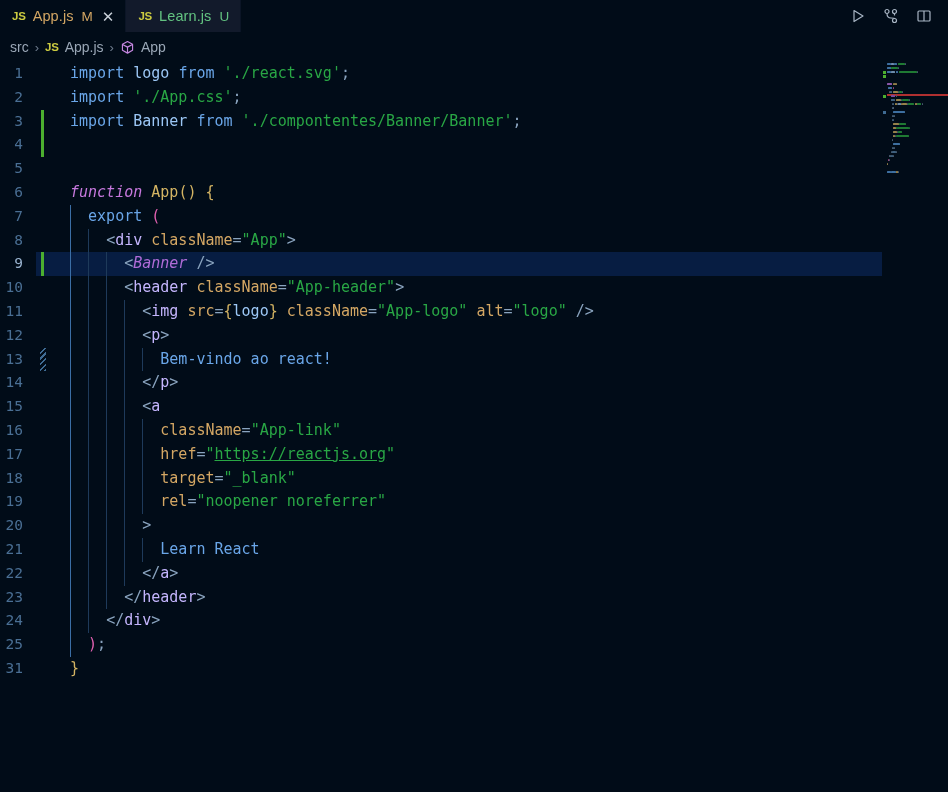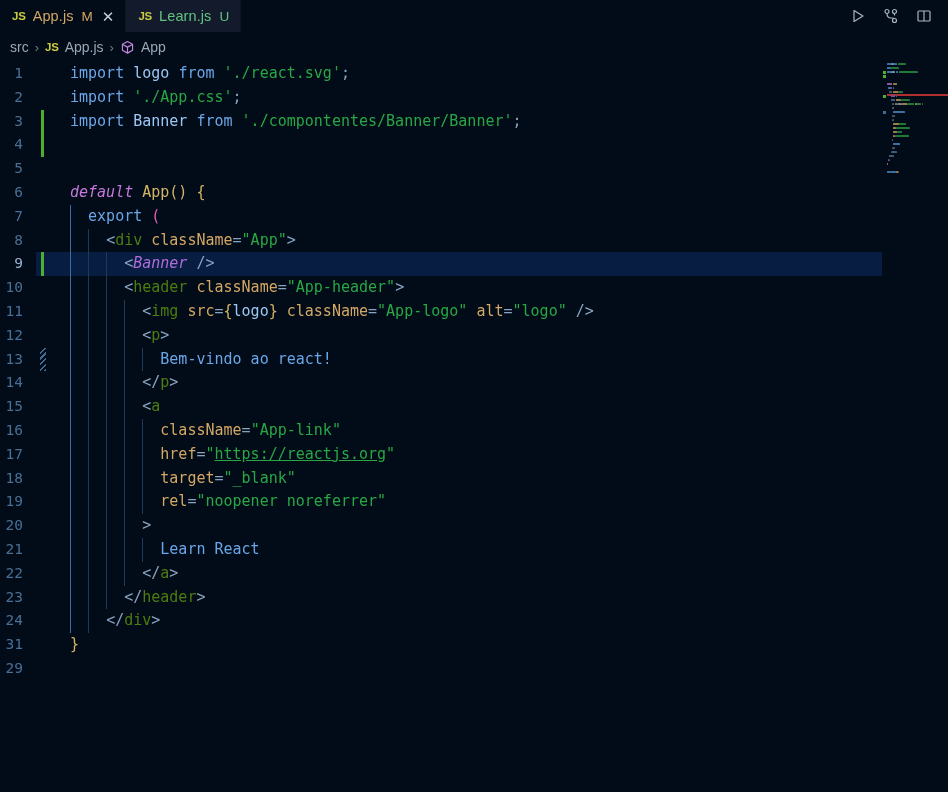--- a/index.html
+++ b/index.html
@@ -162,21 +162,21 @@
     background: #1e3a5a;
   }
   .guide.active { background: #3b6ea5; }
 
   
   .kw      { color: #c678dd; font-style: italic; }
   .kw2     { color: #6aa6e8; }
   .var     { color: #9cc7f5; }
   .str     { color: #29a745; }
   .fn      { color: #d4b463; }
-  .tag     { color: #4d7c0f; }
+  .tag     { color: #c4b5fd; }
   .attr    { color: #d4a764; }
   .punc    { color: #8aa4bf; }
   .paren-y { color: #d4b463; }
   .paren-p { color: #e060b0; }
   .comp    { color: #b06cd8; font-style: italic; }
   .txt     { color: #6aa6e8; }
   .link    { color: #29a745; text-decoration: underline; }
 
   
   .minimap {
@@ -258,41 +258,41 @@
   </span>
 </div>
 
 <div class="editor">
   <div class="code-area" id="code-host">
       <div class="row"><div class="ln">1</div><div class="code"><span class="kw2">import</span><span class="punc"> </span><span class="var">logo</span><span class="punc"> </span><span class="kw2">from</span><span class="punc"> </span><span class="str">'./react.svg'</span><span class="punc">;</span></div></div>
       <div class="row"><div class="ln">2</div><div class="code"><span class="kw2">import</span><span class="punc"> </span><span class="str">'./App.css'</span><span class="punc">;</span></div></div>
       <div class="row"><div class="ln">3</div><div class="gutter added"></div><div class="code"><span class="kw2">import</span><span class="punc"> </span><span class="var">Banner</span><span class="punc"> </span><span class="kw2">from</span><span class="punc"> </span><span class="str">'./compontentes/Banner/Banner'</span><span class="punc">;</span></div></div>
       <div class="row"><div class="ln">4</div><div class="gutter added"></div><div class="code"></div></div>
       <div class="row"><div class="ln">5</div><div class="code"></div></div>
-      <div class="row"><div class="ln">6</div><div class="code"><span class="kw">default</span><span class="punc"> </span><span class="fn">App</span><span class="paren-y">()</span><span class="punc"> </span><span class="paren-y">{</span></div></div>
+      <div class="row"><div class="ln">6</div><div class="code"><span class="kw">function</span><span class="punc"> </span><span class="fn">App</span><span class="paren-y">()</span><span class="punc"> </span><span class="paren-y">{</span></div></div>
       <div class="row"><div class="guides"><div class="guide active" style="left: 70px; top: 0px; height: 100%;"></div></div><div class="ln">7</div><div class="code"><span class="punc">  </span><span class="kw2">export</span><span class="punc"> </span><span class="paren-p">(</span></div></div>
       <div class="row"><div class="guides"><div class="guide active" style="left: 70px; top: 0px; height: 100%;"></div><div class="guide" style="left: 88.06px; top: 0px; height: 100%;"></div></div><div class="ln">8</div><div class="code"><span class="punc">    </span><span class="punc">&lt;</span><span class="tag">div</span><span class="punc"> </span><span class="attr">className</span><span class="punc">=</span><span class="str">"App"</span><span class="punc">&gt;</span></div></div>
       <div class="row selected"><div class="sel-band"></div><div class="guides"><div class="guide active" style="left: 70px; top: 0px; height: 100%;"></div><div class="guide" style="left: 88.06px; top: 0px; height: 100%;"></div><div class="guide" style="left: 106.12px; top: 0px; height: 100%;"></div></div><div class="ln">9</div><div class="gutter added"></div><div class="code"><span class="punc">      </span><span class="punc">&lt;</span><span class="comp">Banner</span><span class="punc"> </span><span class="punc">/&gt;</span></div></div>
       <div class="row"><div class="guides"><div class="guide active" style="left: 70px; top: 0px; height: 100%;"></div><div class="guide" style="left: 88.06px; top: 0px; height: 100%;"></div><div class="guide" style="left: 106.12px; top: 0px; height: 100%;"></div></div><div class="ln">10</div><div class="code"><span class="punc">      </span><span class="punc">&lt;</span><span class="tag">header</span><span class="punc"> </span><span class="attr">className</span><span class="punc">=</span><span class="str">"App-header"</span><span class="punc">&gt;</span></div></div>
       <div class="row"><div class="guides"><div class="guide active" style="left: 70px; top: 0px; height: 100%;"></div><div class="guide" style="left: 88.06px; top: 0px; height: 100%;"></div><div class="guide" style="left: 106.12px; top: 0px; height: 100%;"></div><div class="guide" style="left: 124.18px; top: 0px; height: 100%;"></div></div><div class="ln">11</div><div class="code"><span class="punc">        </span><span class="punc">&lt;</span><span class="tag">img</span><span class="punc"> </span><span class="attr">src</span><span class="punc">=</span><span class="paren-y">{</span><span class="var">logo</span><span class="paren-y">}</span><span class="punc"> </span><span class="attr">className</span><span class="punc">=</span><span class="str">"App-logo"</span><span class="punc"> </span><span class="attr">alt</span><span class="punc">=</span><span class="str">"logo"</span><span class="punc"> </span><span class="punc">/&gt;</span></div></div>
       <div class="row"><div class="guides"><div class="guide active" style="left: 70px; top: 0px; height: 100%;"></div><div class="guide" style="left: 88.06px; top: 0px; height: 100%;"></div><div class="guide" style="left: 106.12px; top: 0px; height: 100%;"></div><div class="guide" style="left: 124.18px; top: 0px; height: 100%;"></div></div><div class="ln">12</div><div class="code"><span class="punc">        </span><span class="punc">&lt;</span><span class="tag">p</span><span class="punc">&gt;</span></div></div>
       <div class="row"><div class="guides"><div class="guide active" style="left: 70px; top: 0px; height: 100%;"></div><div class="guide" style="left: 88.06px; top: 0px; height: 100%;"></div><div class="guide" style="left: 106.12px; top: 0px; height: 100%;"></div><div class="guide" style="left: 124.18px; top: 0px; height: 100%;"></div><div class="guide" style="left: 142.24px; top: 0px; height: 100%;"></div></div><div class="ln">13</div><div class="gutter deleted"></div><div class="code"><span class="punc">          </span><span class="txt">Bem-vindo ao react!</span></div></div>
       <div class="row"><div class="guides"><div class="guide active" style="left: 70px; top: 0px; height: 100%;"></div><div class="guide" style="left: 88.06px; top: 0px; height: 100%;"></div><div class="guide" style="left: 106.12px; top: 0px; height: 100%;"></div><div class="guide" style="left: 124.18px; top: 0px; height: 100%;"></div></div><div class="ln">14</div><div class="code"><span class="punc">        </span><span class="punc">&lt;/</span><span class="tag">p</span><span class="punc">&gt;</span></div></div>
       <div class="row"><div class="guides"><div class="guide active" style="left: 70px; top: 0px; height: 100%;"></div><div class="guide" style="left: 88.06px; top: 0px; height: 100%;"></div><div class="guide" style="left: 106.12px; top: 0px; height: 100%;"></div><div class="guide" style="left: 124.18px; top: 0px; height: 100%;"></div></div><div class="ln">15</div><div class="code"><span class="punc">        </span><span class="punc">&lt;</span><span class="tag">a</span></div></div>
       <div class="row"><div class="guides"><div class="guide active" style="left: 70px; top: 0px; height: 100%;"></div><div class="guide" style="left: 88.06px; top: 0px; height: 100%;"></div><div class="guide" style="left: 106.12px; top: 0px; height: 100%;"></div><div class="guide" style="left: 124.18px; top: 0px; height: 100%;"></div><div class="guide" style="left: 142.24px; top: 0px; height: 100%;"></div></div><div class="ln">16</div><div class="code"><span class="punc">          </span><span class="attr">className</span><span class="punc">=</span><span class="str">"App-link"</span></div></div>
       <div class="row"><div class="guides"><div class="guide active" style="left: 70px; top: 0px; height: 100%;"></div><div class="guide" style="left: 88.06px; top: 0px; height: 100%;"></div><div class="guide" style="left: 106.12px; top: 0px; height: 100%;"></div><div class="guide" style="left: 124.18px; top: 0px; height: 100%;"></div><div class="guide" style="left: 142.24px; top: 0px; height: 100%;"></div></div><div class="ln">17</div><div class="code"><span class="punc">          </span><span class="attr">href</span><span class="punc">=</span><span class="str">"</span><span class="link">https://reactjs.org</span><span class="str">"</span></div></div>
       <div class="row"><div class="guides"><div class="guide active" style="left: 70px; top: 0px; height: 100%;"></div><div class="guide" style="left: 88.06px; top: 0px; height: 100%;"></div><div class="guide" style="left: 106.12px; top: 0px; height: 100%;"></div><div class="guide" style="left: 124.18px; top: 0px; height: 100%;"></div><div class="guide" style="left: 142.24px; top: 0px; height: 100%;"></div></div><div class="ln">18</div><div class="code"><span class="punc">          </span><span class="attr">target</span><span class="punc">=</span><span class="str">"_blank"</span></div></div>
       <div class="row"><div class="guides"><div class="guide active" style="left: 70px; top: 0px; height: 100%;"></div><div class="guide" style="left: 88.06px; top: 0px; height: 100%;"></div><div class="guide" style="left: 106.12px; top: 0px; height: 100%;"></div><div class="guide" style="left: 124.18px; top: 0px; height: 100%;"></div><div class="guide" style="left: 142.24px; top: 0px; height: 100%;"></div></div><div class="ln">19</div><div class="code"><span class="punc">          </span><span class="attr">rel</span><span class="punc">=</span><span class="str">"noopener noreferrer"</span></div></div>
       <div class="row"><div class="guides"><div class="guide active" style="left: 70px; top: 0px; height: 100%;"></div><div class="guide" style="left: 88.06px; top: 0px; height: 100%;"></div><div class="guide" style="left: 106.12px; top: 0px; height: 100%;"></div><div class="guide" style="left: 124.18px; top: 0px; height: 100%;"></div></div><div class="ln">20</div><div class="code"><span class="punc">        </span><span class="punc">&gt;</span></div></div>
       <div class="row"><div class="guides"><div class="guide active" style="left: 70px; top: 0px; height: 100%;"></div><div class="guide" style="left: 88.06px; top: 0px; height: 100%;"></div><div class="guide" style="left: 106.12px; top: 0px; height: 100%;"></div><div class="guide" style="left: 124.18px; top: 0px; height: 100%;"></div><div class="guide" style="left: 142.24px; top: 0px; height: 100%;"></div></div><div class="ln">21</div><div class="code"><span class="punc">          </span><span class="txt">Learn React</span></div></div>
       <div class="row"><div class="guides"><div class="guide active" style="left: 70px; top: 0px; height: 100%;"></div><div class="guide" style="left: 88.06px; top: 0px; height: 100%;"></div><div class="guide" style="left: 106.12px; top: 0px; height: 100%;"></div><div class="guide" style="left: 124.18px; top: 0px; height: 100%;"></div></div><div class="ln">22</div><div class="code"><span class="punc">        </span><span class="punc">&lt;/</span><span class="tag">a</span><span class="punc">&gt;</span></div></div>
       <div class="row"><div class="guides"><div class="guide active" style="left: 70px; top: 0px; height: 100%;"></div><div class="guide" style="left: 88.06px; top: 0px; height: 100%;"></div><div class="guide" style="left: 106.12px; top: 0px; height: 100%;"></div></div><div class="ln">23</div><div class="code"><span class="punc">      </span><span class="punc">&lt;/</span><span class="tag">header</span><span class="punc">&gt;</span></div></div>
       <div class="row"><div class="guides"><div class="guide active" style="left: 70px; top: 0px; height: 100%;"></div><div class="guide" style="left: 88.06px; top: 0px; height: 100%;"></div></div><div class="ln">24</div><div class="code"><span class="punc">    </span><span class="punc">&lt;/</span><span class="tag">div</span><span class="punc">&gt;</span></div></div>
+      <div class="row"><div class="guides"><div class="guide active" style="left: 70px; top: 0px; height: 100%;"></div></div><div class="ln">25</div><div class="code"><span class="punc">  </span><span class="paren-p">)</span><span class="punc">;</span></div></div>
       <div class="row"><div class="ln">31</div><div class="code"><span class="paren-y">}</span></div></div>
-      <div class="row"><div class="ln">29</div><div class="code"></div></div>
     </div>
   <div class="minimap" id="minimap-host">
       <div class="mm-row">
         <div class="mm-blk" style="left: 5px; width: 3.72px; background: rgb(61, 111, 160);"></div>
         <div class="mm-blk" style="left: 9.34px; width: 2.48px; background: rgb(109, 140, 171);"></div>
         <div class="mm-blk" style="left: 12.44px; width: 2.48px; background: rgb(61, 111, 160);"></div>
         <div class="mm-blk" style="left: 15.54px; width: 7.44px; background: rgb(31, 122, 51);"></div>
         <div class="mm-blk" style="left: 22.98px; width: 1px; background: rgb(74, 93, 114);"></div>
       </div>
       <div class="mm-row">

